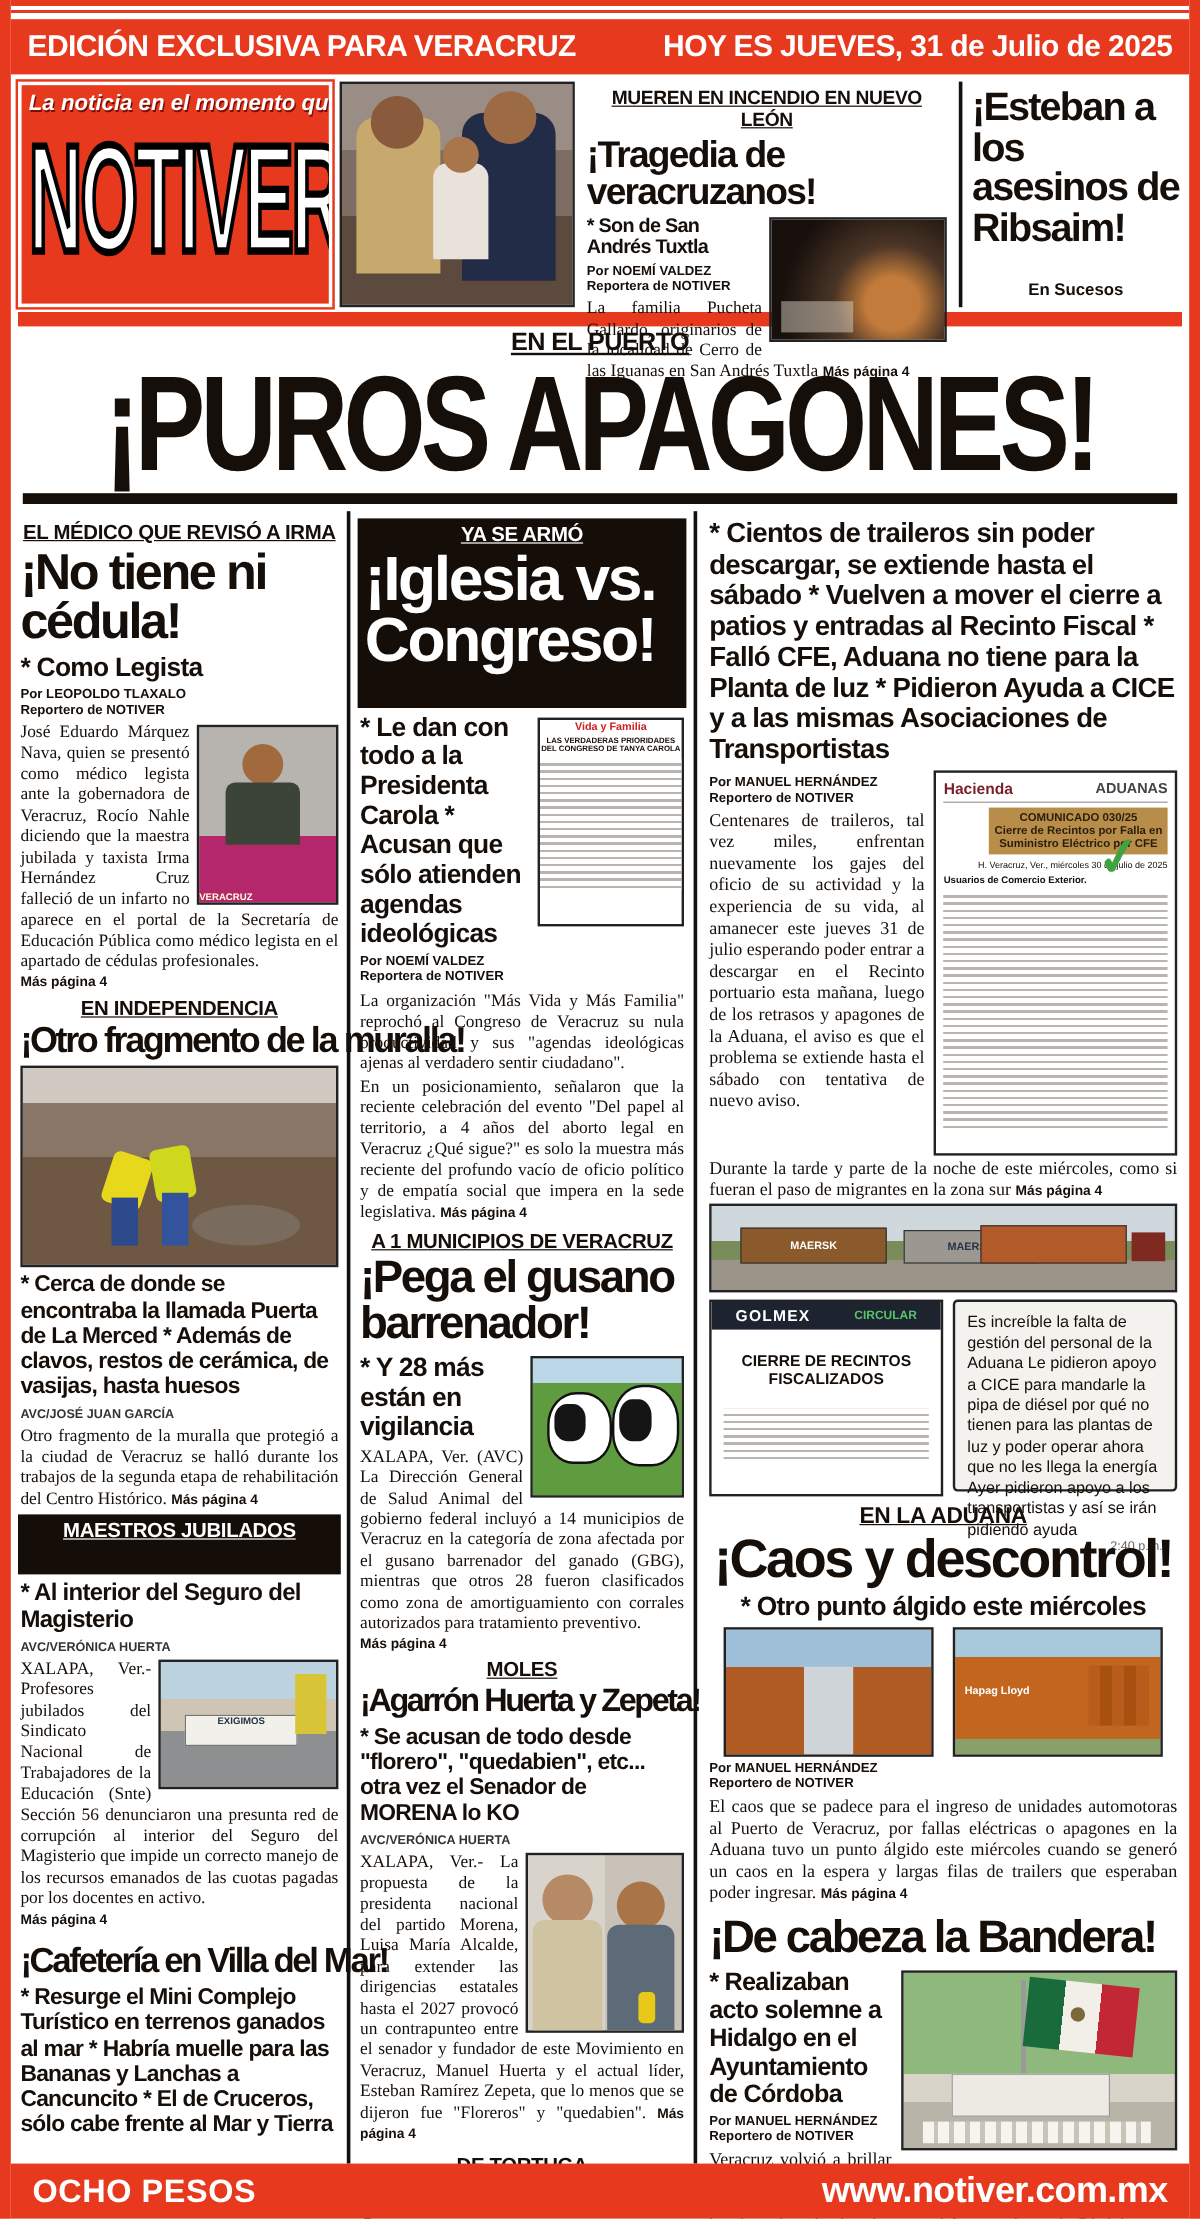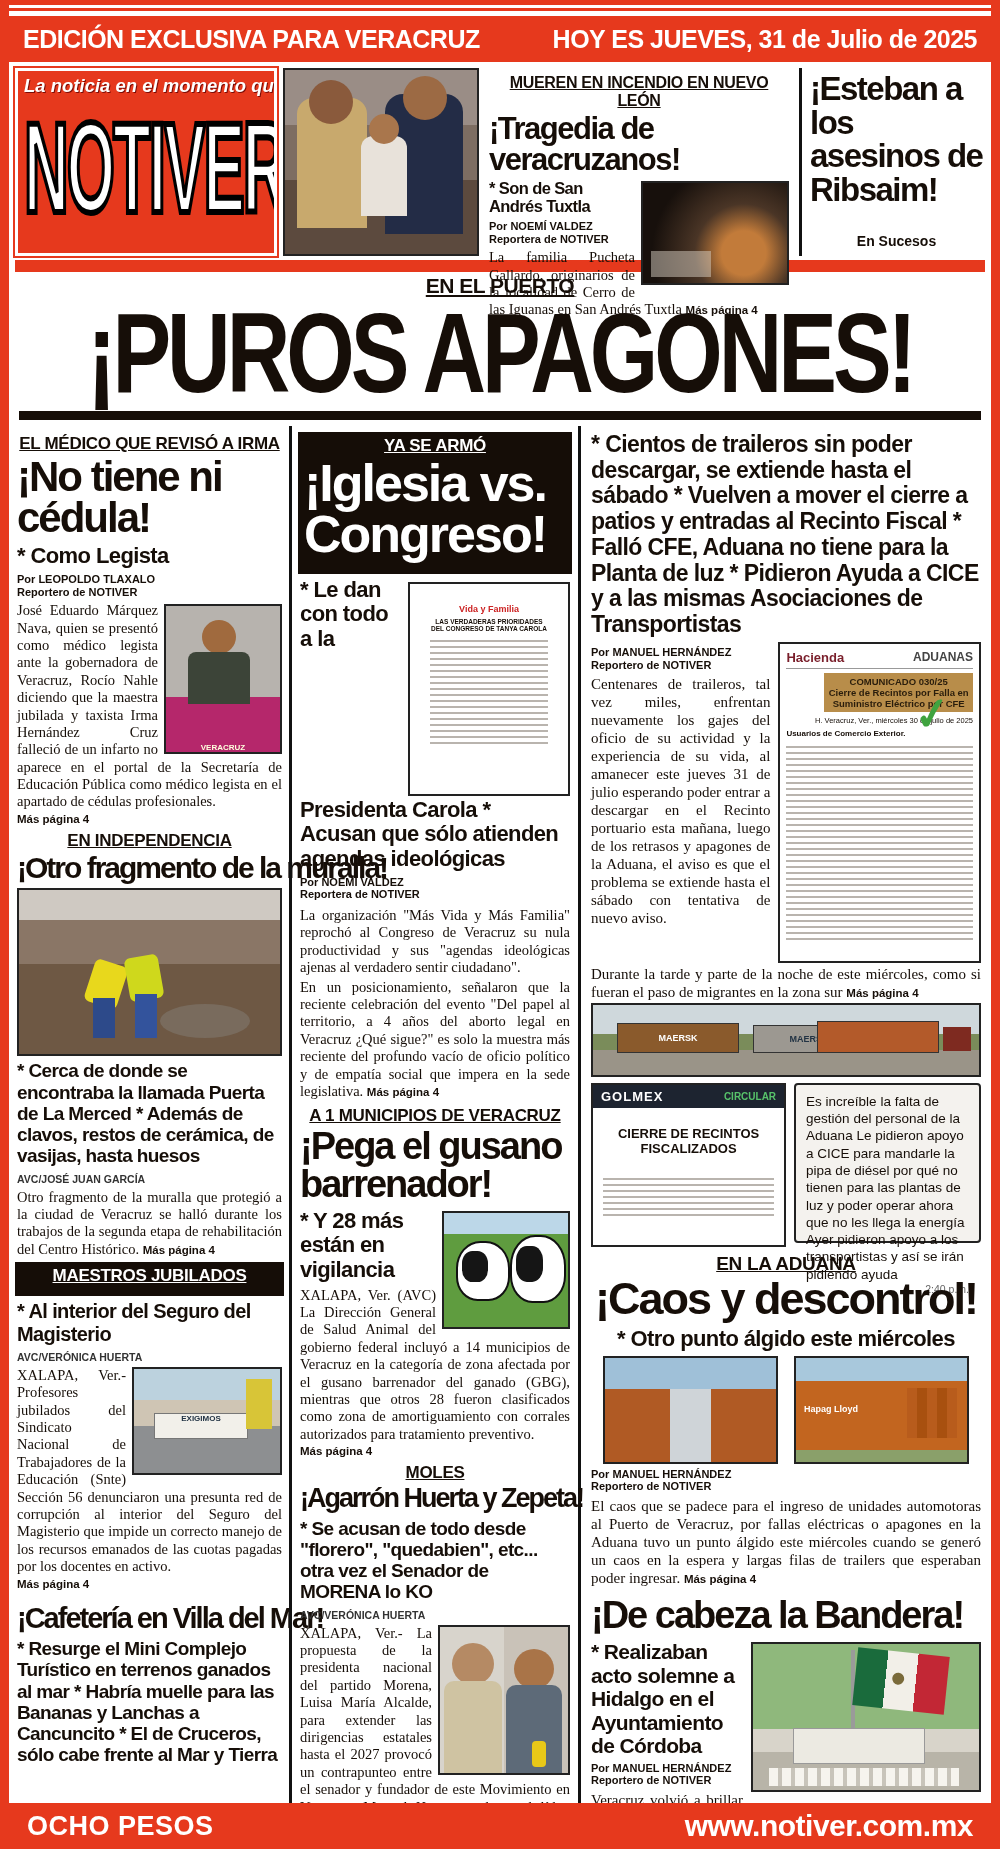--- a/index.html
+++ b/index.html
@@ -46,21 +46,21 @@
   .lead-u{height:9px;background:#160e08;margin:28px 10px 6px;}
   
   .cols{display:flex;flex:1;padding:0 4px;min-height:0;}
   .cl{width:276px;padding:2px 7px 0 4px;box-sizing:border-box;}
   .cm{width:292px;border-left:3px solid #111;border-right:3px solid #111;padding:2px 8px 0;box-sizing:border-box;}
   .cr{flex:1;padding:2px 6px 0 10px;box-sizing:border-box;}
   .kick{font-weight:bold;font-size:17px;text-align:center;text-decoration:underline;letter-spacing:-.3px;margin:6px 0 2px;}
   .hl1{font-weight:bold;letter-spacing:-2px;line-height:.98;margin:2px 0 6px;}
   .bul{font-weight:bold;font-size:19px;line-height:1.12;letter-spacing:-.6px;margin:4px 0;}
   .credit{font-weight:bold;font-size:10.5px;color:#333;margin:6px 0 4px;}
-  .blackbox{background:#150d07;color:#fff;padding:4px 6px 8px;margin:4px -2px;}
+  .blackbox{background:#150d07;color:#fff;padding:4px 6px 24px;margin:4px -2px;}
   .blackbox .kick{color:#fff;margin:0 0 2px;}
   .blackbox .hl1{color:#fff;}
   .doc{background:#fff;border:2px solid #222;position:relative;overflow:hidden;}
   .lines{background:repeating-linear-gradient(#fff 0 4px,#b9b4ae 4px 6px);}
   .clearfix::after{content:"";display:block;clear:both;}
   
   .vest{position:absolute;width:34px;height:44px;background:#e8d81c;border-radius:6px;}
   .cow{position:absolute;background:#fff;border-radius:45% 45% 40% 40%;border:2px solid #111;}
   .cow::after{content:"";position:absolute;inset:15% 40% 30% 8%;background:#151515;border-radius:40%;}
   .wamsg{background:#f4f2ee;border:2px solid #222;border-radius:4px;padding:8px 10px 4px;
@@ -134,21 +134,21 @@
       <div class="hl1" style="font-size:42px;">¡No tiene ni cédula!</div>
       <div class="bul" style="font-size:22px;">* Como Legista</div>
       <div class="by">
         <div>Por LEOPOLDO TLAXALO</div>
         <div>Reportero de  NOTIVER</div>
       </div>
       <div class="clearfix">
         <div class="ph" style="float:right;width:118px;height:150px;margin:2px 0 2px 6px;background:linear-gradient(180deg,#b7b3ae 0 62%,#b5276b 62% 100%);">
           <div style="position:absolute;left:36px;top:14px;width:34px;height:34px;border-radius:50%;background:#a06a3e;"></div>
           <div style="position:absolute;left:22px;top:46px;width:62px;height:52px;background:#3c4438;border-radius:8px 8px 0 0;"></div>
-          <div style="position:absolute;left:0;bottom:0;width:100%;text-align:center;color:#ffd;font-size:8px;font-weight:bold;margin-top:47px;">VERACRUZ</div>
+          <div style="position:absolute;left:0;bottom:0;width:100%;text-align:left;color:#ffd;font-size:8px;font-weight:bold;margin-top:47px;">VERACRUZ</div>
         </div>
         <p class="body" style="margin:2px 0;">
           <span>José Eduardo Márquez Nava, quien se presentó como médico legista ante la gobernadora de Veracruz, Rocío Nahle diciendo que la maestra jubilada y taxista Irma Hernández Cruz falleció de un infarto no aparece en el portal de la Secretaría de Educación Pública como médico legista en el apartado de cédulas profesionales.</span>
         </p>
         <div class="more">Más página 4</div>
       </div>
 
       <div class="kick">EN INDEPENDENCIA</div>
       <div class="hl1" style="font-size:30px;white-space:nowrap;">¡Otro fragmento de la muralla!</div>
       <div class="ph" style="width:100%;height:168px;background:linear-gradient(180deg,#cfc9c2 0 18%,#8a7666 18% 45%,#6e5844 45% 100%);">
@@ -185,21 +185,21 @@
       <div class="bul">* Resurge el Mini Complejo Turístico en terrenos ganados al mar * Habría muelle para las Bananas y Lanchas a Cancuncito * El de Cruceros, sólo cabe frente al Mar y Tierra</div>
 
     </div>
 
     <div class="cm">
       <div class="blackbox">
         <div class="kick">YA SE ARMÓ</div>
         <div class="hl1" style="font-size:52px;">¡Iglesia vs. Congreso!</div>
       </div>
       <div class="clearfix">
-        <div class="doc" style="float:right;width:118px;height:170px;margin:4px 0 2px 6px;padding:20px;">
+        <div class="doc" style="float:right;width:118px;height:170px;margin:4px 0 2px 6px;padding:0;">
           <div style="color:#c22;font-weight:bold;font-size:9px;text-align:center;">Vida y Familia</div>
           <div style="font-size:6.5px;text-align:center;font-weight:bold;margin:4px 0;">LAS VERDADERAS PRIORIDADES DEL CONGRESO DE TANYA CAROLA</div>
           <div class="lines" style="height:110px;"></div>
         </div>
         <div class="bul" style="font-size:22px;">* Le dan con todo a la Presidenta Carola * Acusan que sólo atienden agendas ideológicas</div>
         <div class="by">
           <div>Por NOEMÍ VALDEZ</div>
           <div>Reportera de NOTIVER</div>
         </div>
       </div>
@@ -282,21 +282,21 @@
 
       <div class="ph" style="width:100%;height:74px;background:linear-gradient(180deg,#cfd8dc 0 42%,#7a8c5a 42% 64%,#9a9488 64% 100%);">
         <div style="position:absolute;left:24px;top:18px;width:120px;height:28px;background:#8a5a2c;border:1px solid #333;color:#fff;font-size:9px;font-weight:bold;text-align:center;line-height:28px;">MAERSK</div>
         <div style="position:absolute;left:160px;top:20px;width:110px;height:26px;background:#9c9891;border:1px solid #333;color:#234;font-size:9px;font-weight:bold;text-align:center;line-height:26px;">MAERSK</div>
         <div style="position:absolute;right:40px;top:16px;width:120px;height:30px;background:#b35a2a;border:1px solid #333;"></div>
         <div style="position:absolute;right:8px;top:22px;width:28px;height:24px;background:#7e2a20;"></div>
       </div>
 
       <div style="display:flex;gap:8px;margin-top:6px;">
         <div class="doc" style="width:49%;height:160px;">
-          <div style="background:#1d2430;color:#fff;display:flex;justify-content:space-between;align-items:center;padding:4px 8px;">
+          <div style="background:#1d2430;color:#fff;display:flex;justify-content:space-between;align-items:center;padding:4px 20px;">
             <span style="font-weight:bold;letter-spacing:1px;font-size:13px;">GOLMEX</span>
             <span style="color:#57c26a;font-weight:bold;font-size:10px;">CIRCULAR</span>
           </div>
           <div style="font-weight:bold;font-size:13px;text-align:center;margin:18px 10px;">CIERRE DE RECINTOS FISCALIZADOS</div>
           <div class="lines" style="height:44px;margin:0 10px;"></div>
         </div>
         <div class="wamsg" style="flex:1;height:144px;">
           <div>Es increíble la falta de gestión del personal de la Aduana Le pidieron apoyo a CICE para mandarle la pipa de diésel por qué no tienen para las plantas de luz y poder operar ahora que no les llega la energía Ayer pidieron apoyo a los transportistas y así se irán pidiendo ayuda</div>
           <div class="time">2:40 p.m.</div>
         </div>

